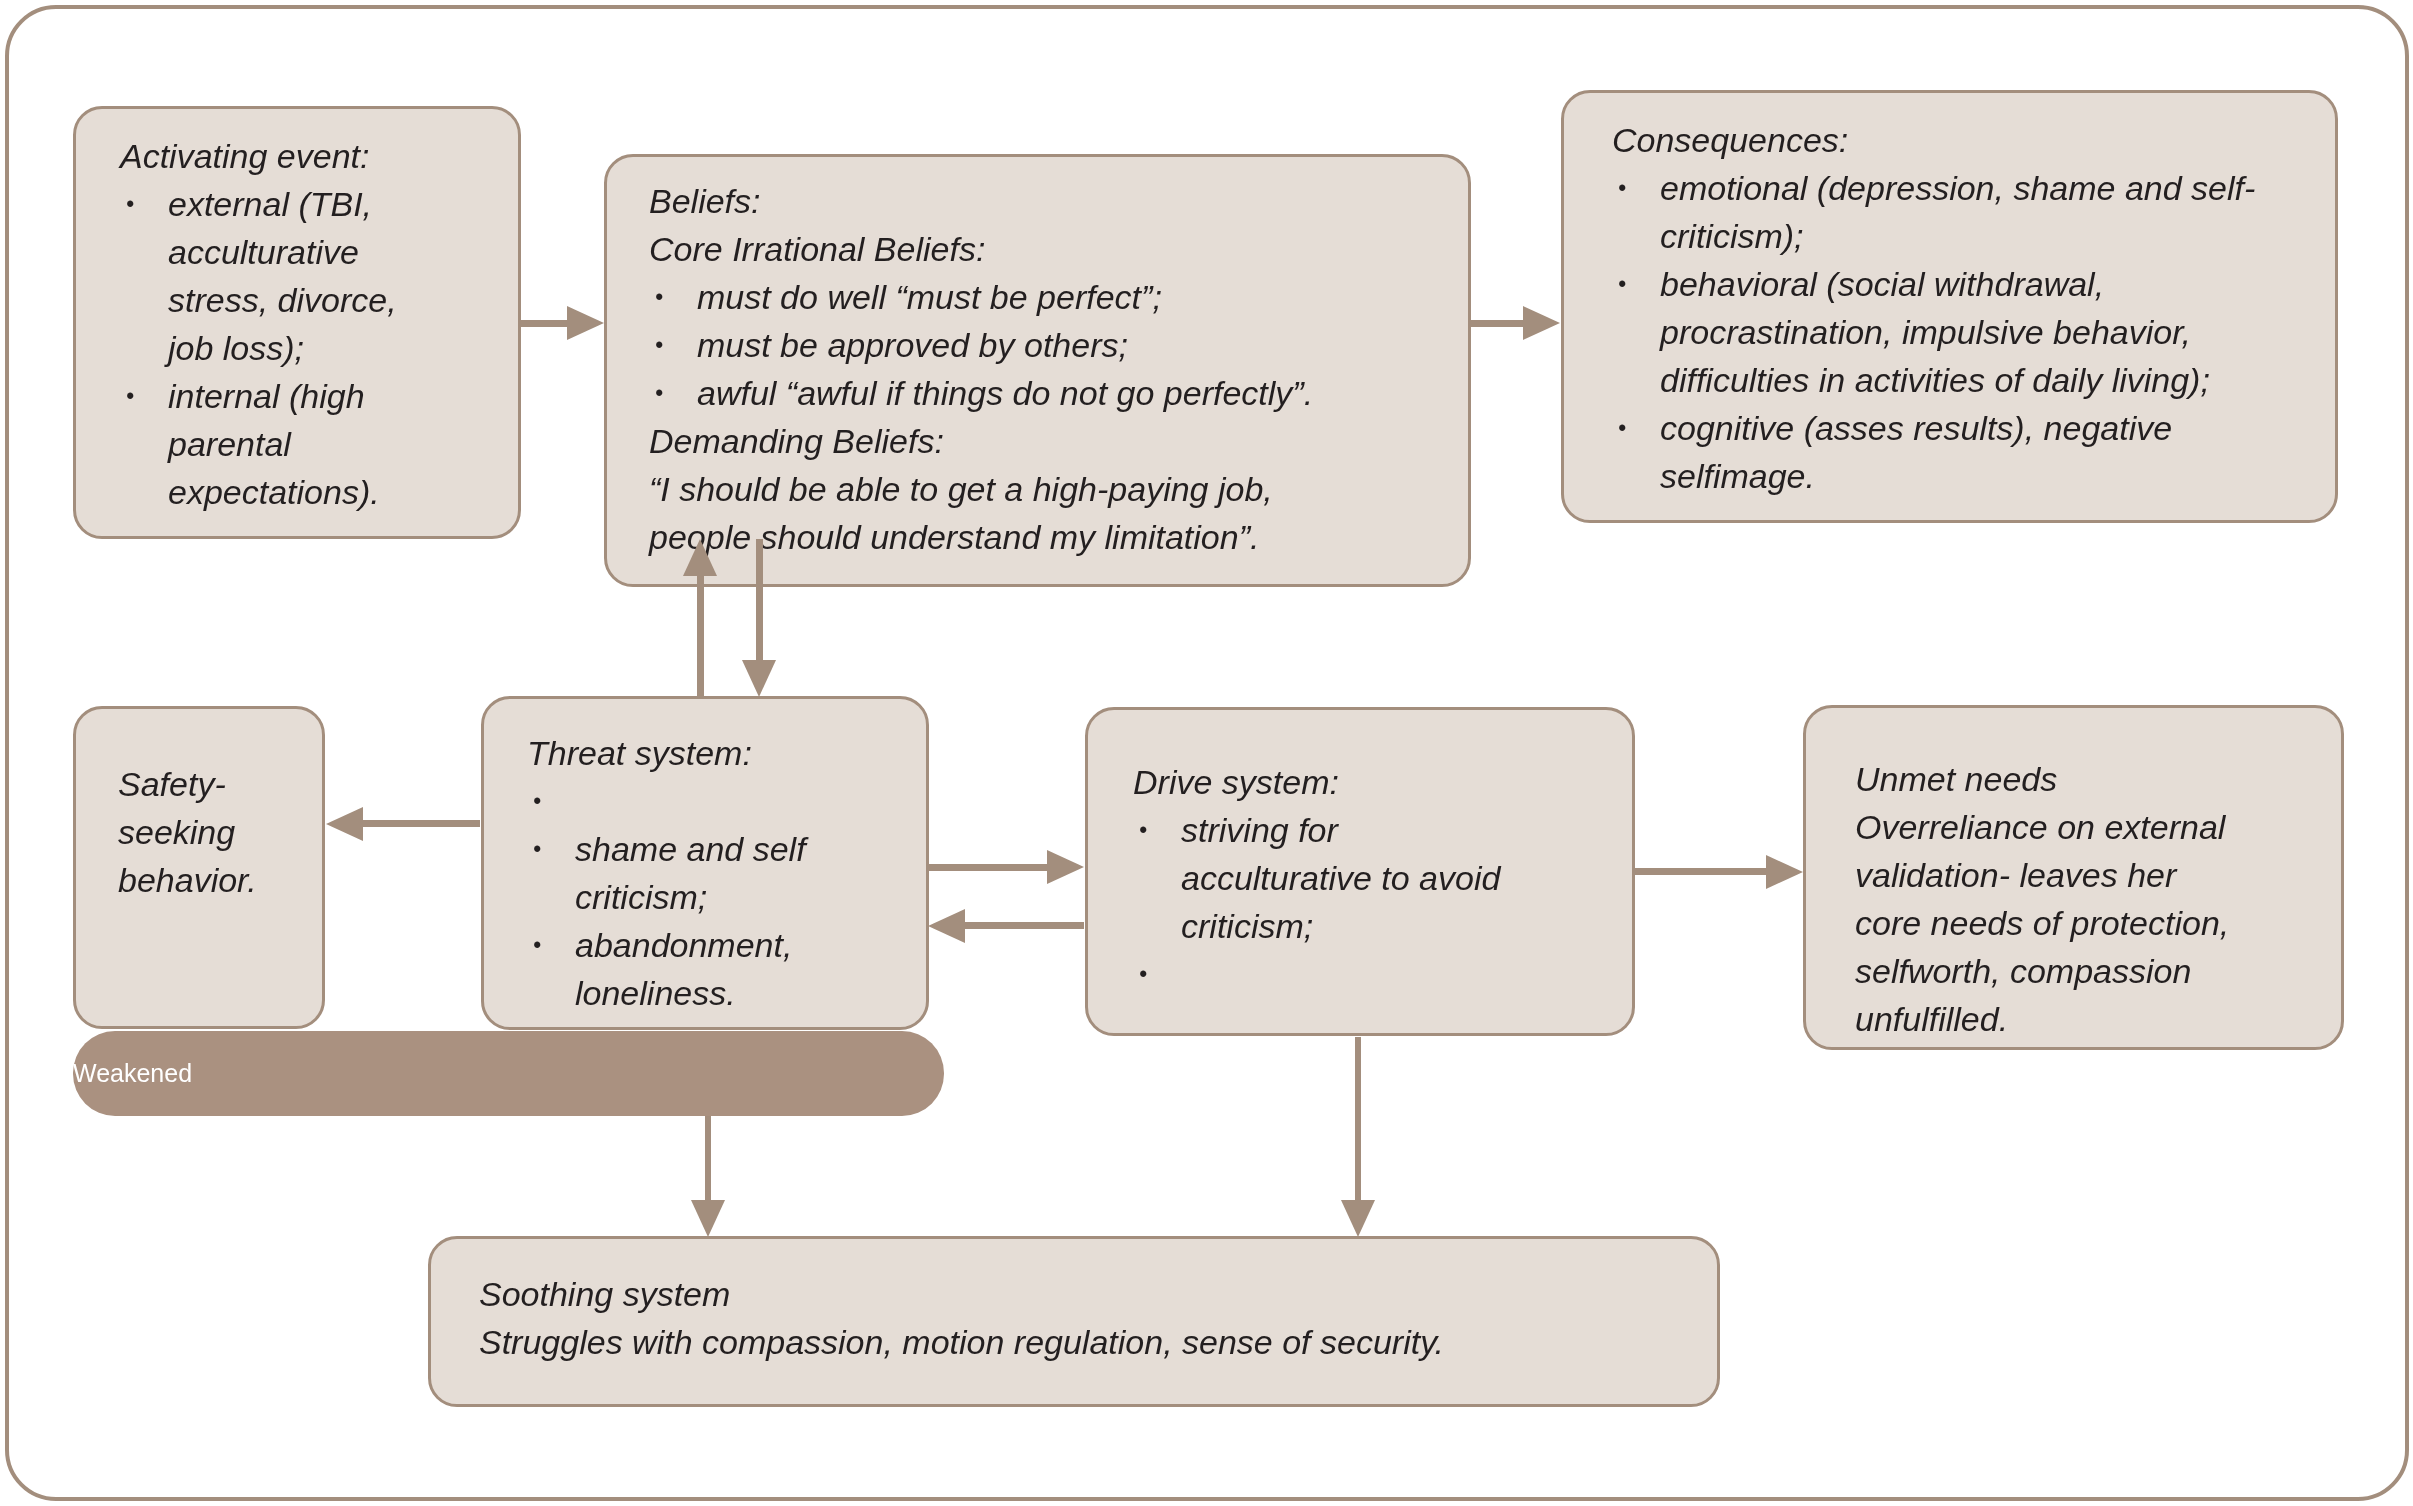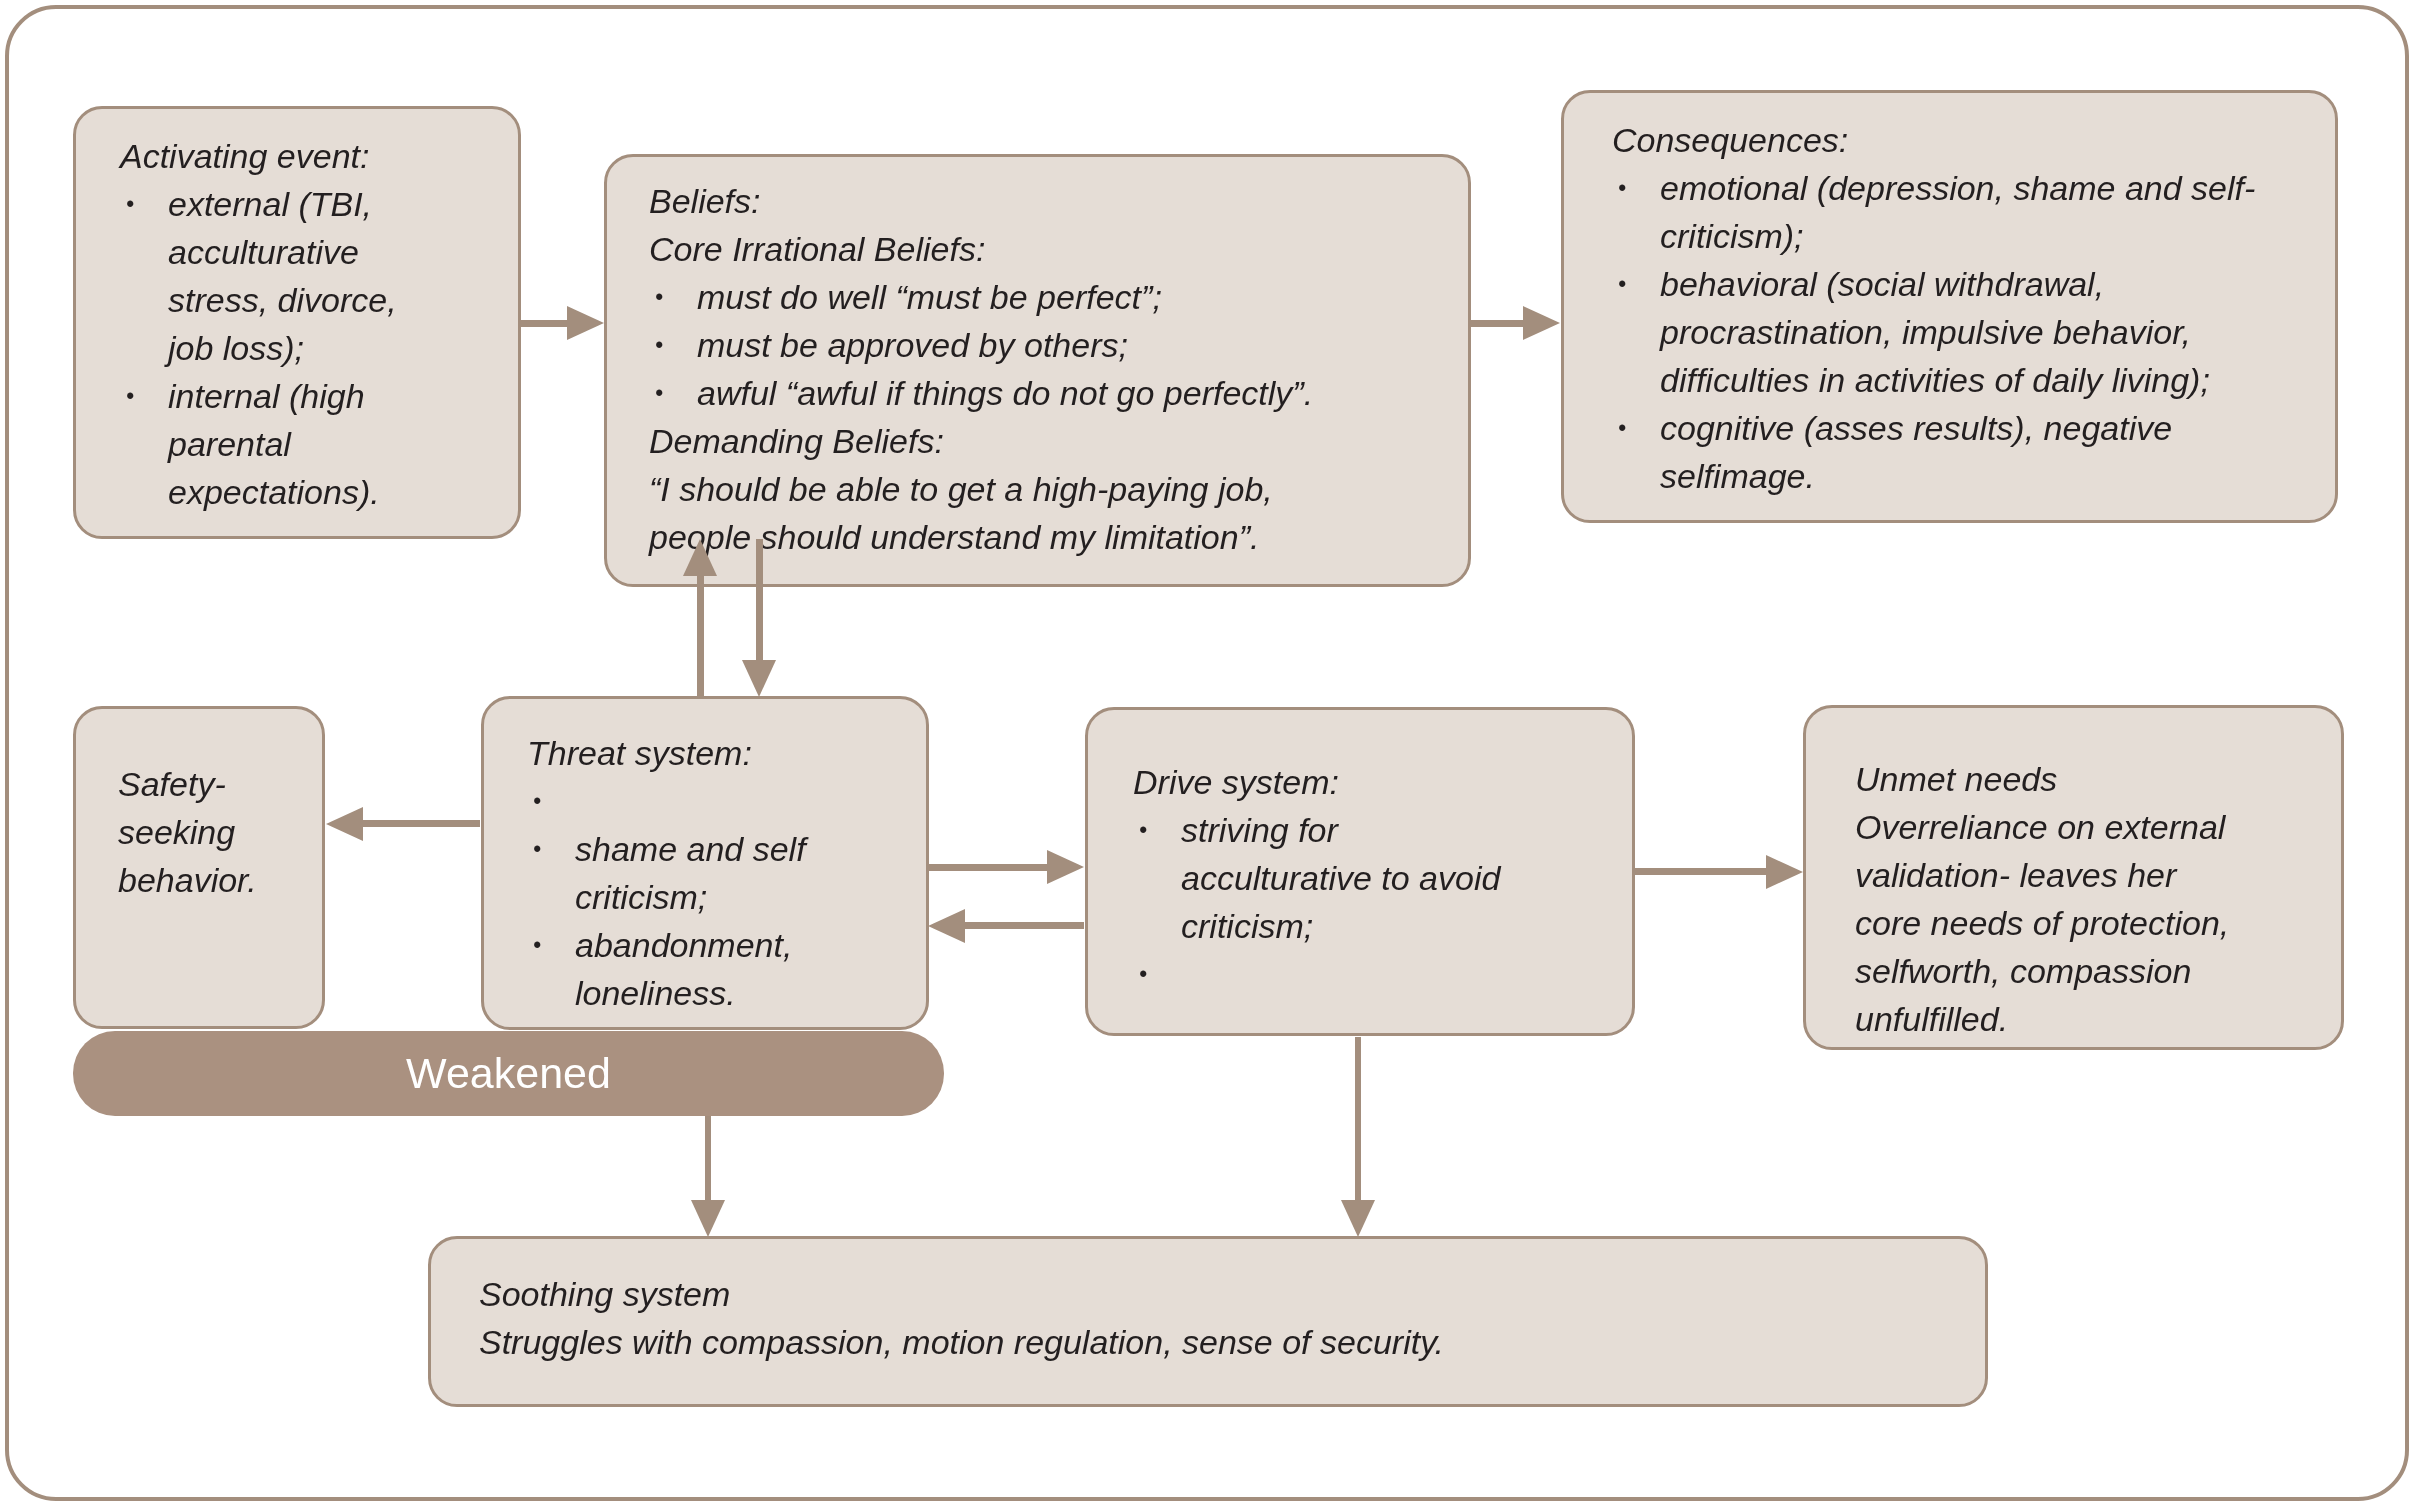--- a/index.html
+++ b/index.html
@@ -7,40 +7,40 @@
     --weakened_fill:#aa9180; --weakened_ink:#ffffff; --bg:#ffffff;
   }
   html,body{margin:0;padding:0;background:var(--bg);}
   body{font-family:"Liberation Sans", sans-serif;color:var(--ink);}
   .canvas{position:relative;width:2413px;height:1506px;background:var(--bg);overflow:hidden;}
   .frame{position:absolute;left:4.8px;top:4.8px;width:2404px;height:1496px;
          border:4.8px solid var(--line);border-radius:51px;box-sizing:border-box;}
   .box{position:absolute;background:var(--fill);border:3.6px solid var(--line);
        border-radius:29px;box-sizing:border-box;font-size:34px;line-height:48px;font-style:italic;}
   .bar{position:absolute;background:var(--weakened_fill);border-radius:42px;
-       color:var(--weakened_ink);font-size:43px;text-align:center;}
+       color:var(--weakened_ink);font-size:25px;text-align:left;}
   .bullet{display:flex;}
   .bullet .dot{flex:0 0 48px;width:48px;font-size:23px;line-height:48px;padding-left:6px;box-sizing:border-box;}
   .bullet .btx{flex:1 1 auto;}
   .hline{position:absolute;height:6.6px;background:var(--line);}
   .vline{position:absolute;background:var(--line);}
   .tri{position:absolute;width:0;height:0;border-style:solid;}
   .tri-right{border-width:17px 0 17px 37px;border-color:transparent transparent transparent var(--line);}
   .tri-left{border-width:17px 37px 17px 0;border-color:transparent var(--line) transparent transparent;}
   .tri-up{border-width:0 17px 37px 17px;border-color:transparent transparent var(--line) transparent;}
   .tri-down{border-width:37px 17px 0 17px;border-color:var(--line) transparent transparent transparent;}
 
   #b-act{left:73px;top:106px;width:448px;height:433px;padding:23px 78px 0 44px;}
   #b-bel{left:604px;top:106px;width:867px;height:433px;padding:20.4px 126px 0 42px;margin-top:48px;}
   #b-con{left:1561px;top:90px;width:777px;height:433px;padding:23px 42px 0 48px;}
   #b-saf{left:73px;top:706px;width:252px;height:323px;padding:51px 24px 0 42px;}
   #b-thr{left:481px;top:696px;width:448px;height:334px;padding:30px 24px 0 43px;}
   #b-drv{left:1085px;top:707px;width:550px;height:329px;padding:48px 104px 0 45px;}
   #b-unm{left:1803px;top:705px;width:541px;height:345px;padding:47px 96px 0 49px;}
-  #b-soo{left:428px;top:1236px;width:1560px;height:171px;padding:31px 36px 0 48px;}
+  #b-soo{left:428px;top:1236px;width:1292px;height:171px;padding:31px 36px 0 48px;}
   #weakened{left:73px;top:1031px;width:871px;height:85px;line-height:85px;}
 </style>
 </head>
 <body>
 
 <div class="canvas">
   <div class="frame"></div>
 
   <div class="box" id="b-act">
     <div>Activating event:</div>

